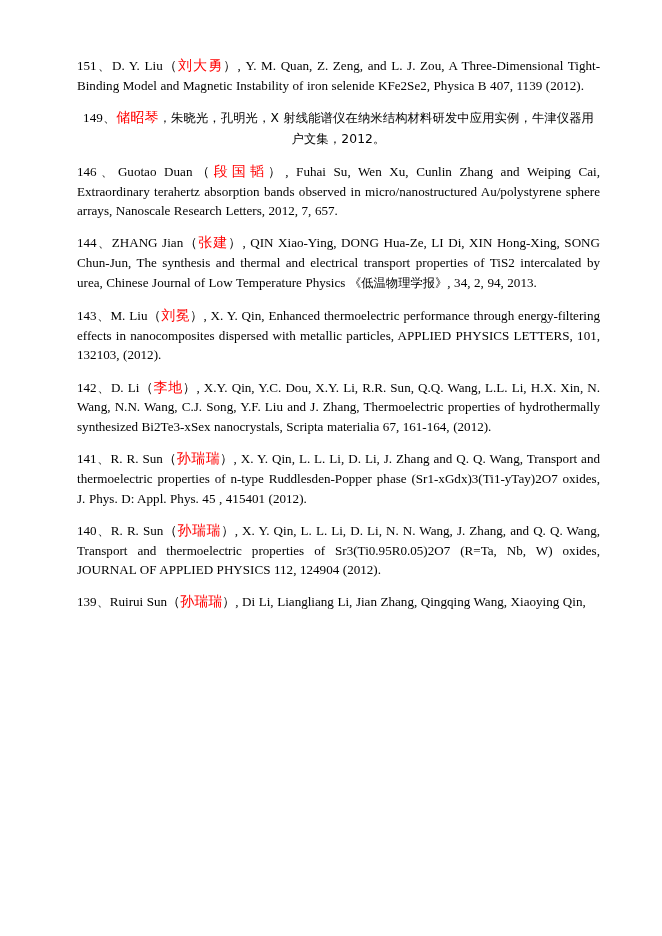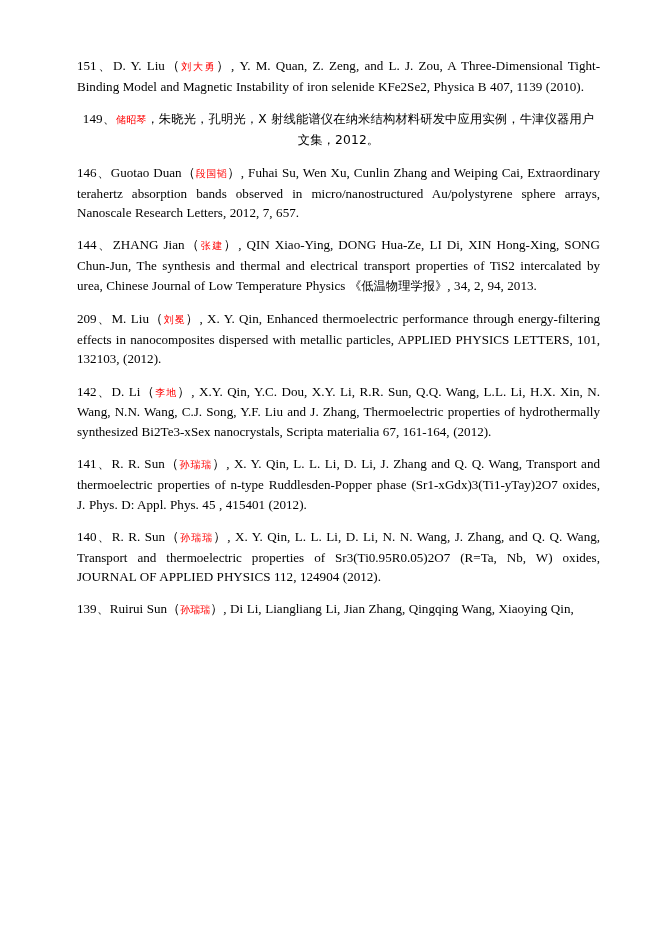--- a/index.html
+++ b/index.html
@@ -36,35 +36,35 @@
   .ref:last-child {
     margin-bottom: 4px;
   }
   .ref .zh {
     font-family: "DejaVu Sans", "Liberation Sans", sans-serif;
     font-size: 12.3px;
   }
   .ref .cn-name {
     color: #ff0000;
     font-family: "DejaVu Sans", "Liberation Sans", sans-serif;
-    font-size: 10px;
+    font-size: 14px;
   }
   .ref.cjk {
     text-align: center;
     letter-spacing: 0.01em;
   }
 </style>
 </head>
 <body>
 
 <div class="page">
   <div class="refs">
-      <p class="ref"><span>151、D. Y. Liu（</span><span class="cn-name">刘大勇</span><span>）, Y. M. Quan, Z. Zeng, and L. J. Zou, A Three-Dimensional Tight-Binding Model and Magnetic Instability of iron selenide KFe2Se2, Physica B 407, 1139 (2010).</span></p>
+      <p class="ref"><span>151、D. Y. Liu（</span><span class="cn-name">刘大勇</span><span>）, Y. M. Quan, Z. Zeng, and L. J. Zou, A Three-Dimensional Tight-Binding Model and Magnetic Instability of iron selenide KFe2Se2, Physica B 407, 1139 (2012).</span></p>
       <p class="ref cjk"><span>149、</span><span class="cn-name">储昭琴</span><span class="zh">，朱晓光，孔明光，X 射线能谱仪在纳米结构材料研发中应用实例，牛津仪器用户文集，2012。</span></p>
       <p class="ref"><span>146、Guotao Duan（</span><span class="cn-name">段国韬</span><span>）, Fuhai Su, Wen Xu, Cunlin Zhang and Weiping Cai, Extraordinary terahertz absorption bands observed in micro/nanostructured Au/polystyrene sphere arrays, Nanoscale Research Letters, 2012, 7, 657.</span></p>
       <p class="ref"><span>144、ZHANG Jian（</span><span class="cn-name">张建</span><span>）, QIN Xiao-Ying, DONG Hua-Ze, LI Di, XIN Hong-Xing, SONG Chun-Jun, The synthesis and thermal and electrical transport properties of TiS2 intercalated by urea, Chinese Journal of Low Temperature Physics </span><span class="zh">《低温物理学报》</span><span>, 34, 2, 94, 2013.</span></p>
-      <p class="ref"><span>209、M. Liu（</span><span class="cn-name">刘冕</span><span>）, X. Y. Qin, Enhanced thermoelectric performance through energy-filtering effects in nanocomposites dispersed with metallic particles, APPLIED PHYSICS LETTERS, 101, 132103, (2012).</span></p>
+      <p class="ref"><span>143、M. Liu（</span><span class="cn-name">刘冕</span><span>）, X. Y. Qin, Enhanced thermoelectric performance through energy-filtering effects in nanocomposites dispersed with metallic particles, APPLIED PHYSICS LETTERS, 101, 132103, (2012).</span></p>
       <p class="ref"><span>142、D. Li（</span><span class="cn-name">李地</span><span>）, X.Y. Qin, Y.C. Dou, X.Y. Li, R.R. Sun, Q.Q. Wang, L.L. Li, H.X. Xin, N. Wang, N.N. Wang, C.J. Song, Y.F. Liu and J. Zhang, Thermoelectric properties of hydrothermally synthesized Bi2Te3-xSex nanocrystals, Scripta materialia 67, 161-164, (2012).</span></p>
       <p class="ref"><span>141、R. R. Sun（</span><span class="cn-name">孙瑞瑞</span><span>）, X. Y. Qin, L. L. Li, D. Li, J. Zhang and Q. Q. Wang, Transport and thermoelectric properties of n-type Ruddlesden-Popper phase (Sr1-xGdx)3(Ti1-yTay)2O7 oxides, J. Phys. D: Appl. Phys. 45 , 415401 (2012).</span></p>
       <p class="ref"><span>140、R. R. Sun（</span><span class="cn-name">孙瑞瑞</span><span>）, X. Y. Qin, L. L. Li, D. Li, N. N. Wang, J. Zhang, and Q. Q. Wang, Transport and thermoelectric properties of Sr3(Ti0.95R0.05)2O7 (R=Ta, Nb, W) oxides, JOURNAL OF APPLIED PHYSICS 112, 124904 (2012).</span></p>
       <p class="ref"><span>139、Ruirui Sun（</span><span class="cn-name">孙瑞瑞</span><span>）, Di Li, Liangliang Li, Jian Zhang, Qingqing Wang, Xiaoying Qin,</span></p>
     </div>
 </div>
 
 </body></html>

